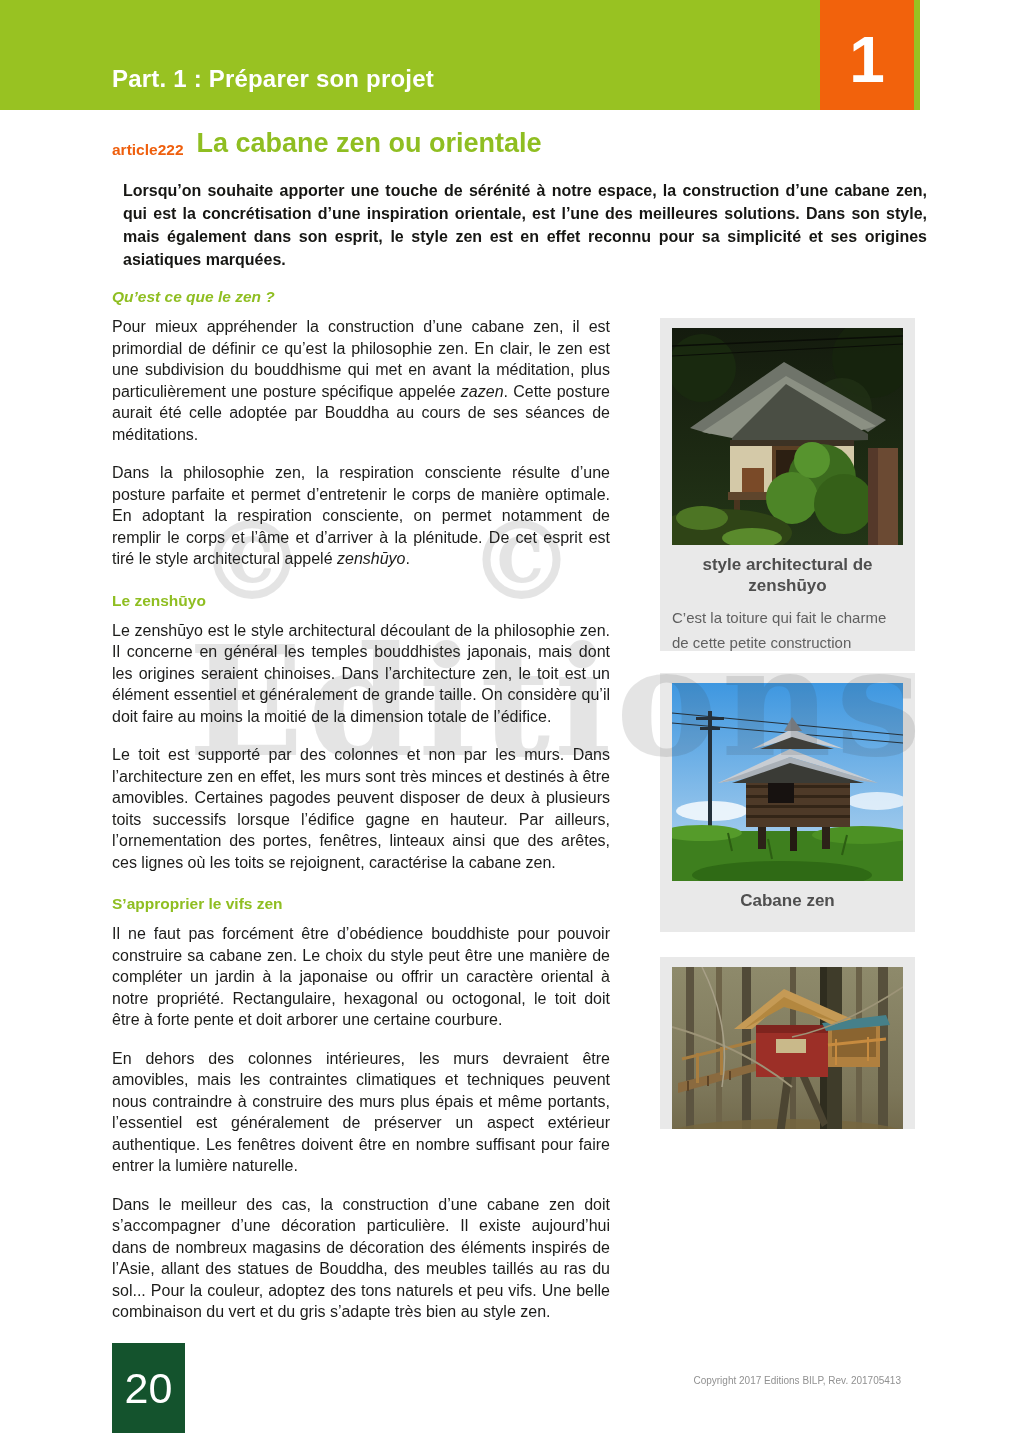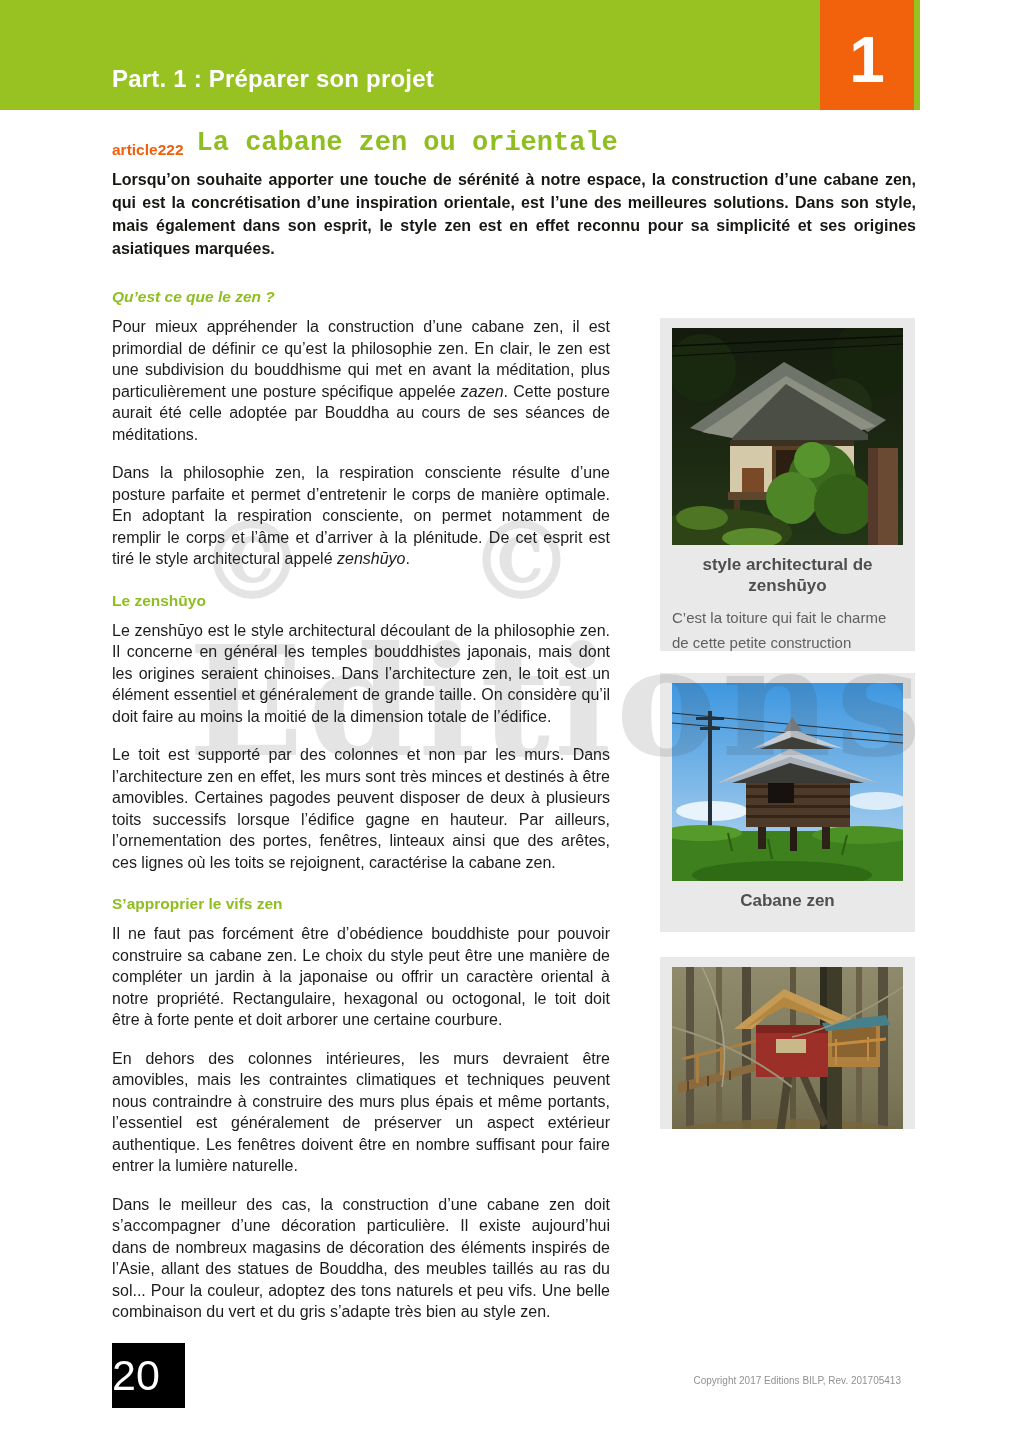--- a/index.html
+++ b/index.html
@@ -9,23 +9,23 @@
   
   .band{position:absolute;left:0;top:0;width:920px;height:110px;background:#98c222;}
   .part-label{position:absolute;left:112px;bottom:17px;color:#ffffff;font-weight:bold;font-size:24px;letter-spacing:0.2px;}
   .chapter-box{position:absolute;left:820px;top:0;width:94px;height:110px;background:#f2620c;
                display:flex;align-items:center;justify-content:center;}
   .chapter-box span{color:#ffffff;font-size:64px;font-weight:bold;line-height:1;margin-top:10px;}
 
   
   .article-head{position:absolute;left:112px;top:129px;display:flex;align-items:flex-end;gap:13px;}
   .article-id{color:#ef5f0d;font-weight:bold;font-size:15.5px;}
-  .page-title{color:#8fbe21;font-weight:bold;font-size:27px;margin:0;line-height:1.1;font-family:Liberation Mono, monospace;}
-
-  .intro{position:absolute;left:112px;top:168px;width:804px;margin:0;
+  .page-title{color:#8fbe21;font-weight:bold;font-size:27px;margin:0;line-height:1.1;}
+
+  .intro{position:absolute;left:112px;top:168px;width:804px;margin:11px;
          font-weight:bold;font-size:16px;line-height:23px;text-align:justify;color:#161613;}
 
   
   .body-col{position:absolute;left:112px;top:288px;width:498px;}
   .section-heading{color:#8fbe21;font-size:15.5px;font-weight:bold;margin:22px 0 10px 0;}
   .section-heading.first{margin-top:0;font-style:italic;}
   .body-col p{font-size:16px;line-height:21.5px;text-align:justify;color:#1c1c1a;margin:0 0 17px 0;}
 
   
   .figure-box{position:absolute;left:660px;width:255px;background:#e9e9e9;box-sizing:border-box;
@@ -39,22 +39,22 @@
   .fig-subcaption{text-align:left;color:#5f5f5f;font-size:15px;line-height:25px;margin-top:9px;}
 
   
   .watermark{position:absolute;left:0;top:0;width:1024px;height:1436px;z-index:30;pointer-events:none;}
   .wm{position:absolute;color:#3a3a3a;opacity:0.13;font-weight:bold;white-space:nowrap;}
   .wm-cc{left:198px;top:498px;font-size:108px;letter-spacing:62px;font-family:"DejaVu Serif",serif;}
   .wm-editions{left:188px;top:612px;font-size:152px;font-family:"DejaVu Serif",serif;letter-spacing:4px;}
   .wm-bilp{left:188px;top:756px;font-size:162px;font-family:"DejaVu Serif",serif;letter-spacing:28px;}
 
   
-  .page-number-box{position:absolute;left:112px;top:1343px;width:73px;height:65px;background:#000000;
-                   display:flex;align-items:center;justify-content:flex-start;}
+  .page-number-box{position:absolute;left:112px;top:1343px;width:73px;height:90px;background:#14532d;
+                   display:flex;align-items:center;justify-content:center;}
   .page-number-box span{color:#ffffff;font-size:43px;font-weight:normal;line-height:1;}
   .copyright{position:absolute;right:123px;top:1375px;color:#919191;font-size:10px;}
 </style>
 </head>
 <body>
 
 <div class="page">
 
   <header class="band">
     <div class="part-label">Part. 1 : Préparer son projet</div>

